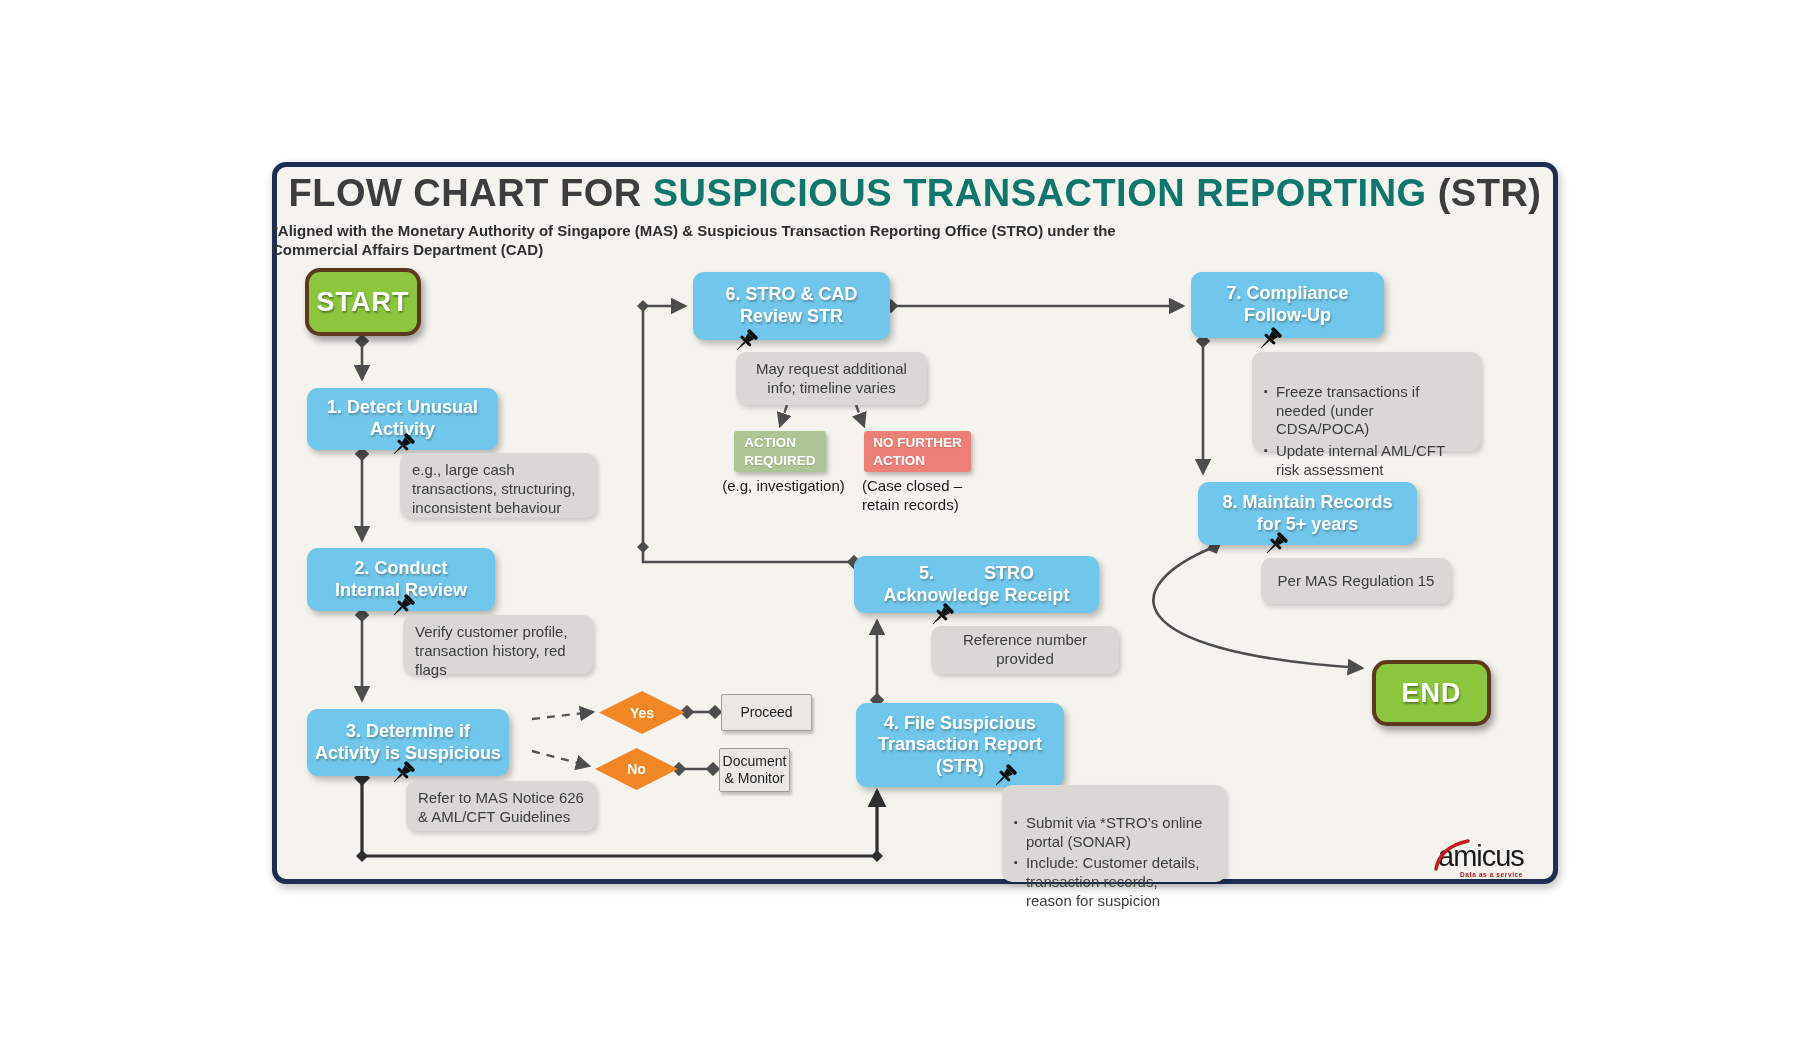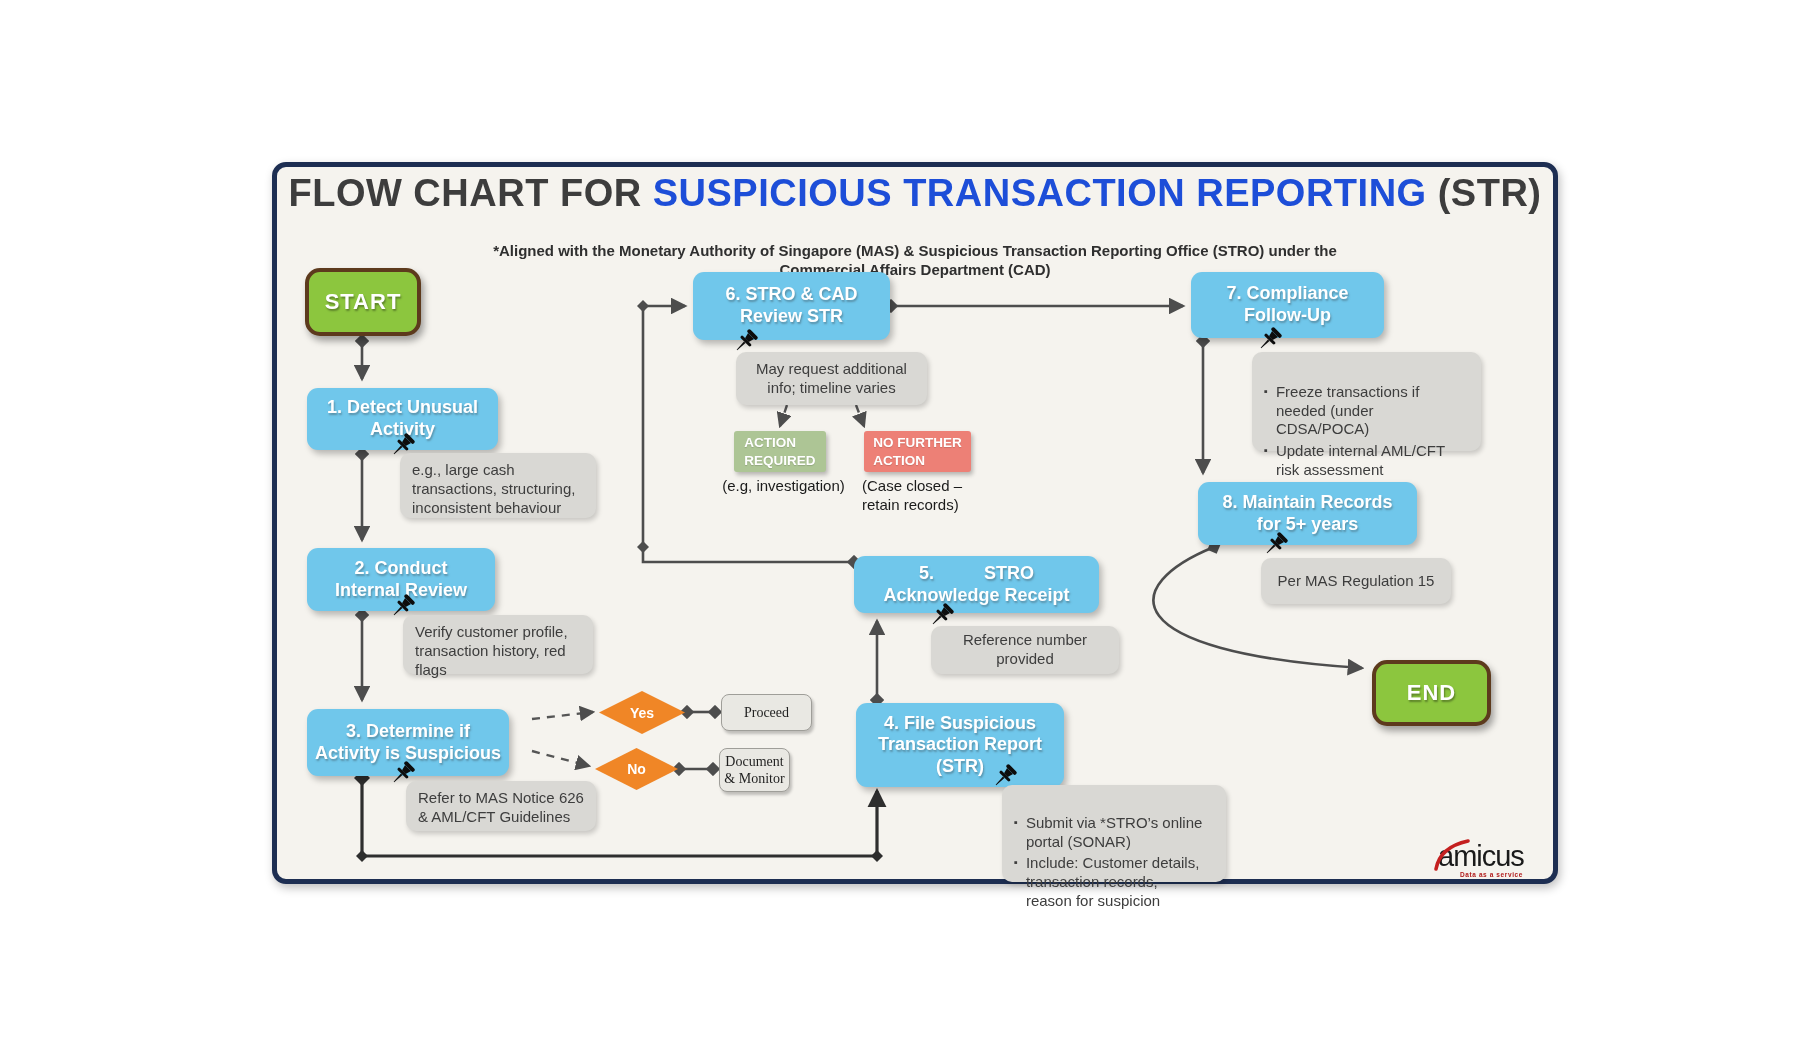--- a/index.html
+++ b/index.html
@@ -2,44 +2,44 @@
 <html><head>
 <meta charset="utf-8">
 <style>
   html,body{margin:0;padding:0;background:#ffffff;}
   .canvas{position:relative;width:1818px;height:1044px;background:#ffffff;overflow:hidden;
           font-family:"Liberation Sans", sans-serif;}
   .panel{position:absolute;left:272px;top:162px;width:1286px;height:722px;background:#f5f3ee;
          border:5px solid #1d2e52;border-radius:14px;box-shadow:2px 4px 10px rgba(0,0,0,.25);box-sizing:border-box;}
   .title{position:absolute;left:272px;top:172px;width:1286px;text-align:center;
          font-size:38px;font-weight:bold;color:#3d3d3d;letter-spacing:.5px;white-space:nowrap;}
-  .title .hl{color:#1d4ed8;margin-top:45px;}
-  .subtitle{position:absolute;left:272px;width:1286px;text-align:center;font-size:15px;font-weight:bold;color:#2f2f2f;margin-top:20px;}
+  .title .hl{color:#0f766e;margin-top:45px;}
+  .subtitle{position:absolute;left:272px;width:1286px;text-align:left;font-size:15px;font-weight:bold;color:#2f2f2f;}
   .sub1{top:222px;} .sub2{top:241px;}
 
   .node{position:absolute;display:flex;align-items:center;justify-content:center;text-align:center;
         white-space:pre-line;font-weight:bold;box-sizing:border-box;}
   .blue{background:#70c7eb;color:#ffffff;border-radius:11px;font-size:18px;line-height:1.2;
         text-shadow:1px 1.5px 2px rgba(70,100,115,.55);box-shadow:3px 4px 6px rgba(0,0,0,.25);}
-  .terminal{background:#8cc63e;border:4px solid #5d3a1d;border-radius:15px;color:#ffffff;font-size:22px;
+  .terminal{background:#8cc63e;border:4px solid #5d3a1d;border-radius:15px;color:#ffffff;font-size:27px;
         letter-spacing:1px;text-shadow:1px 2px 2px rgba(0,0,0,.35);box-shadow:3px 5px 7px rgba(0,0,0,.35);}
 
   .note{position:absolute;background:#d9d8d4;border-radius:10px;color:#3d3d3d;font-size:15px;line-height:1.25;
         padding:8px 12px;white-space:pre-line;box-shadow:2px 3px 5px rgba(0,0,0,.18);box-sizing:border-box;}
   .note.center{display:flex;align-items:center;justify-content:center;text-align:center;}
   .bullets{display:flex;flex-direction:column;gap:3px;}
   .bullet-row{display:flex;gap:8px;}
   .bullet{font-size:11px;padding-top:2px;flex:0 0 auto;}
 
   .decision{position:absolute;display:flex;align-items:center;justify-content:center;color:#fff;font-weight:bold;
         font-size:14px;background:#f08626;clip-path:polygon(50% 0,100% 50%,50% 100%,0 50%);
         filter:drop-shadow(2px 3px 2px rgba(0,0,0,.3));}
   .outcome{position:absolute;display:flex;align-items:center;justify-content:center;text-align:center;
         background:#e9e8e3;border:1.5px solid #9f9e99;color:#1f1f1f;font-size:14px;line-height:1.25;
-        white-space:pre-line;box-shadow:2px 3px 3px rgba(0,0,0,.22);box-sizing:border-box;border-radius:8px;font-family:Liberation Serif, serif;}
+        white-space:pre-line;box-shadow:2px 3px 3px rgba(0,0,0,.22);box-sizing:border-box;border-radius:2px;}
   .badge{position:absolute;display:flex;align-items:center;justify-content:center;text-align:left;color:#fff;
         font-weight:bold;font-size:13.5px;line-height:1.3;white-space:pre-line;border-radius:3px;
         box-shadow:2px 3px 4px rgba(0,0,0,.25);text-shadow:0 1px 1px rgba(0,0,0,.15);}
   .badge.green{background:#adc595;} .badge.red{background:#ed8076;}
   .caption{position:absolute;color:#1b1b1b;font-size:15px;line-height:1.25;white-space:pre-line;}
 
   .overlay{position:absolute;left:0;top:0;pointer-events:none;}
   .pin{position:absolute;width:34px;height:34px;pointer-events:none;}
 
   .logo{position:absolute;left:1438px;top:842px;width:120px;height:42px;}

